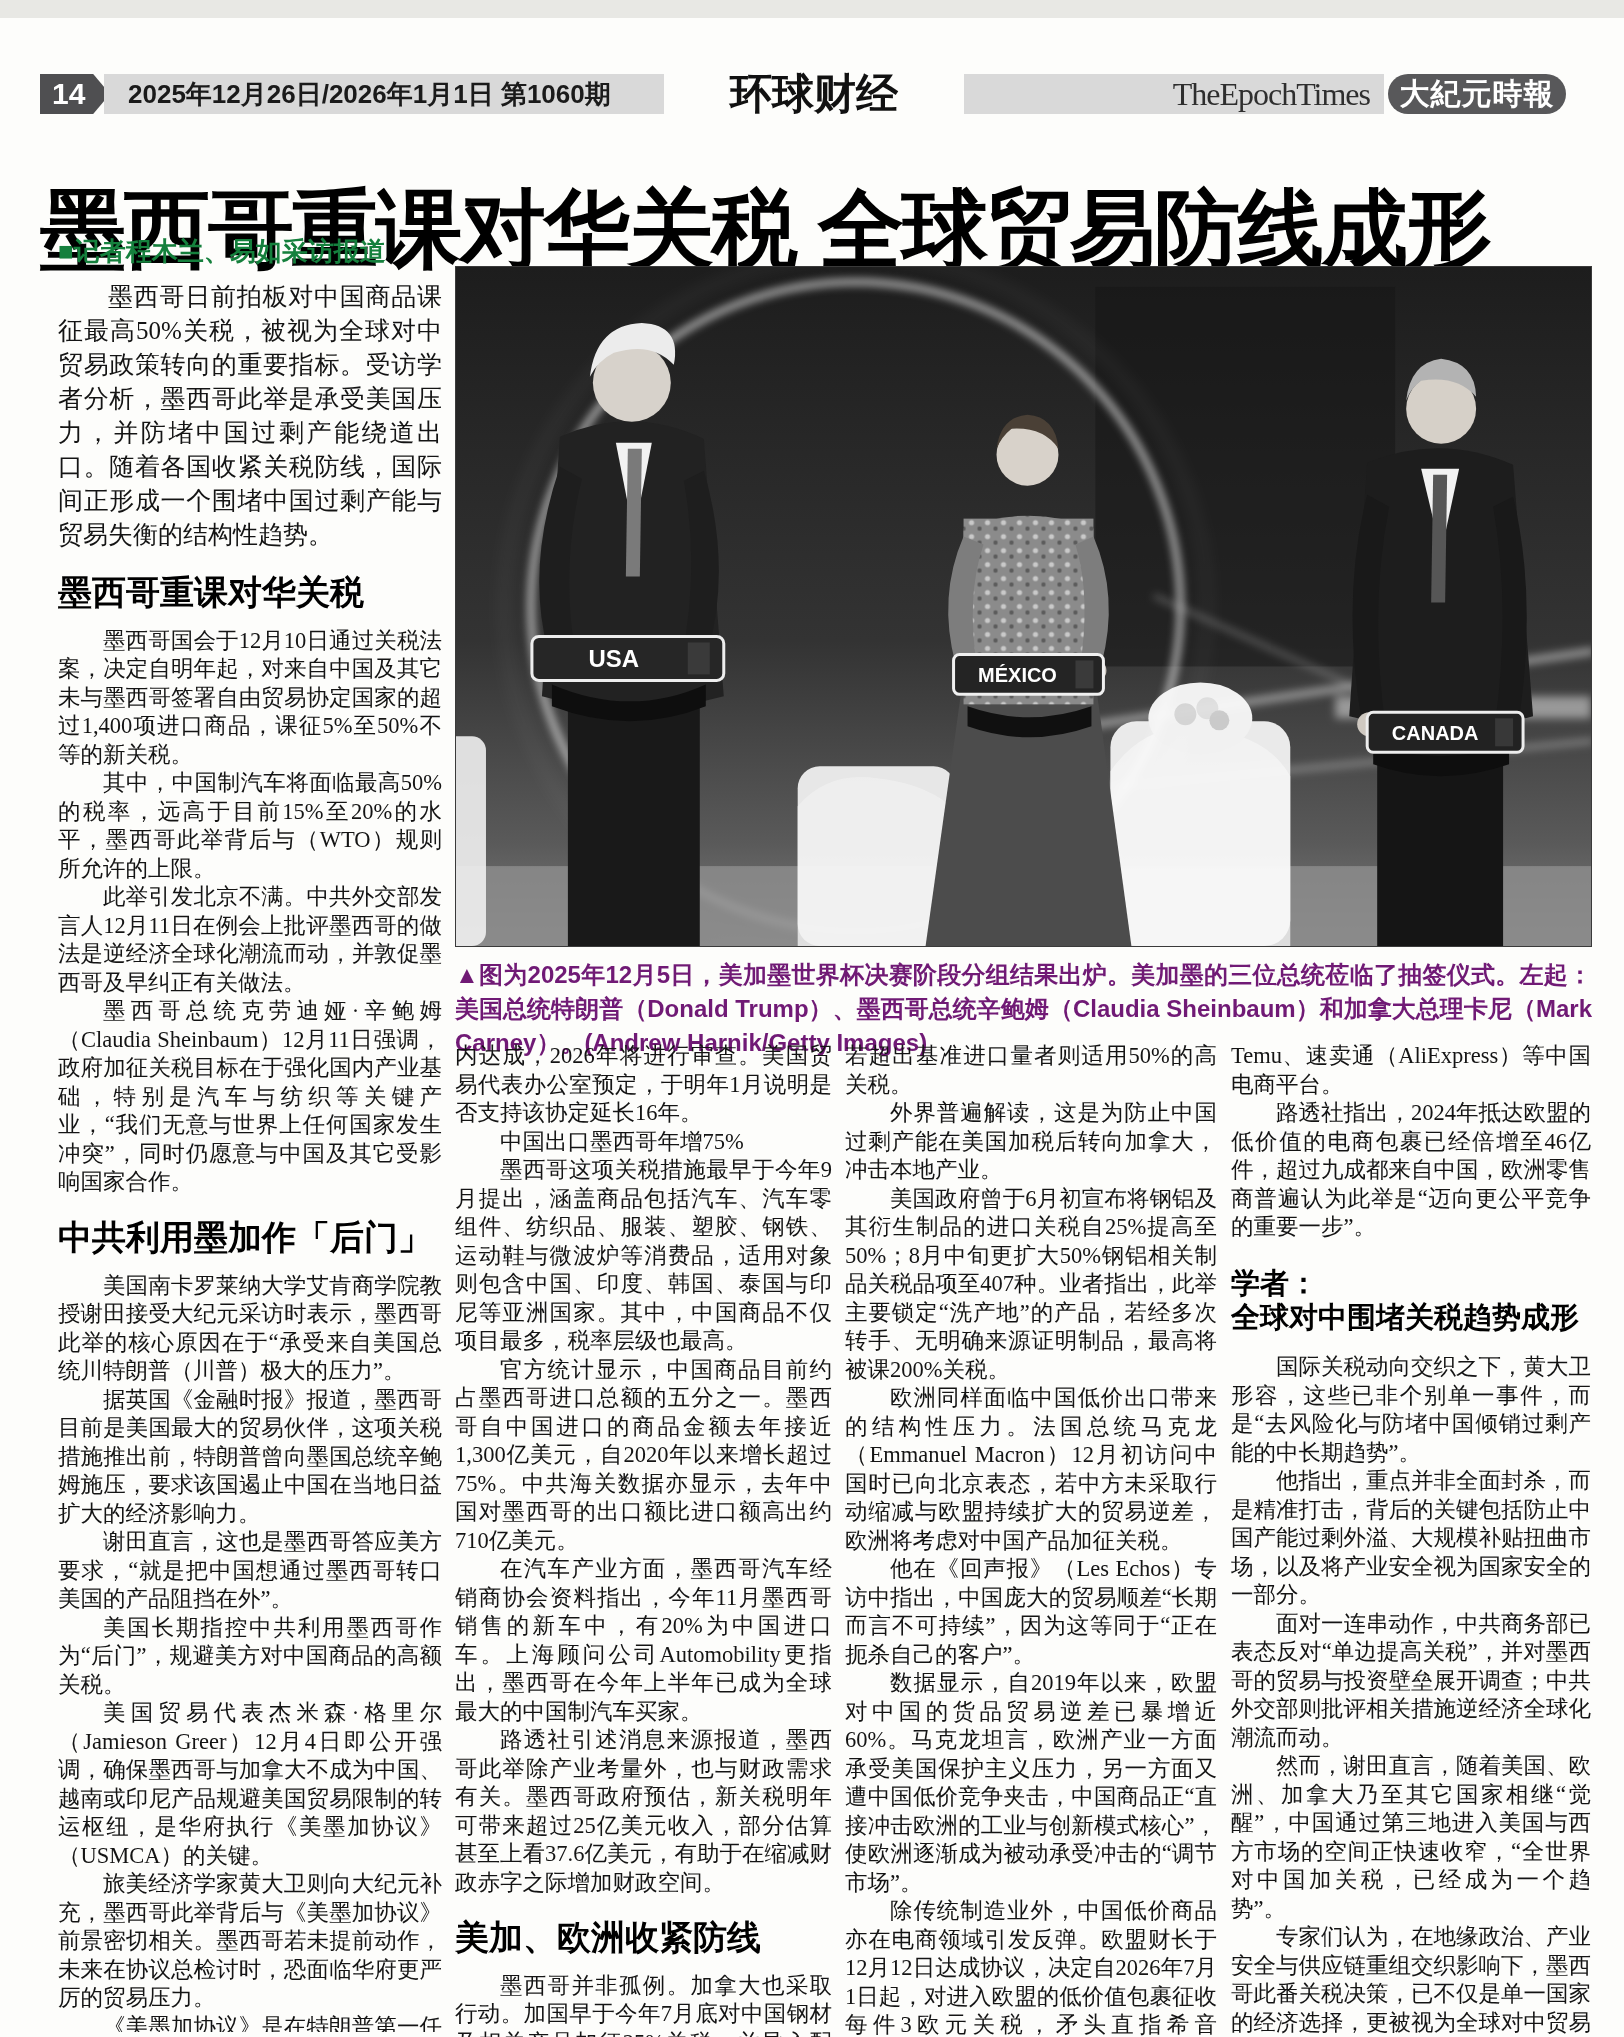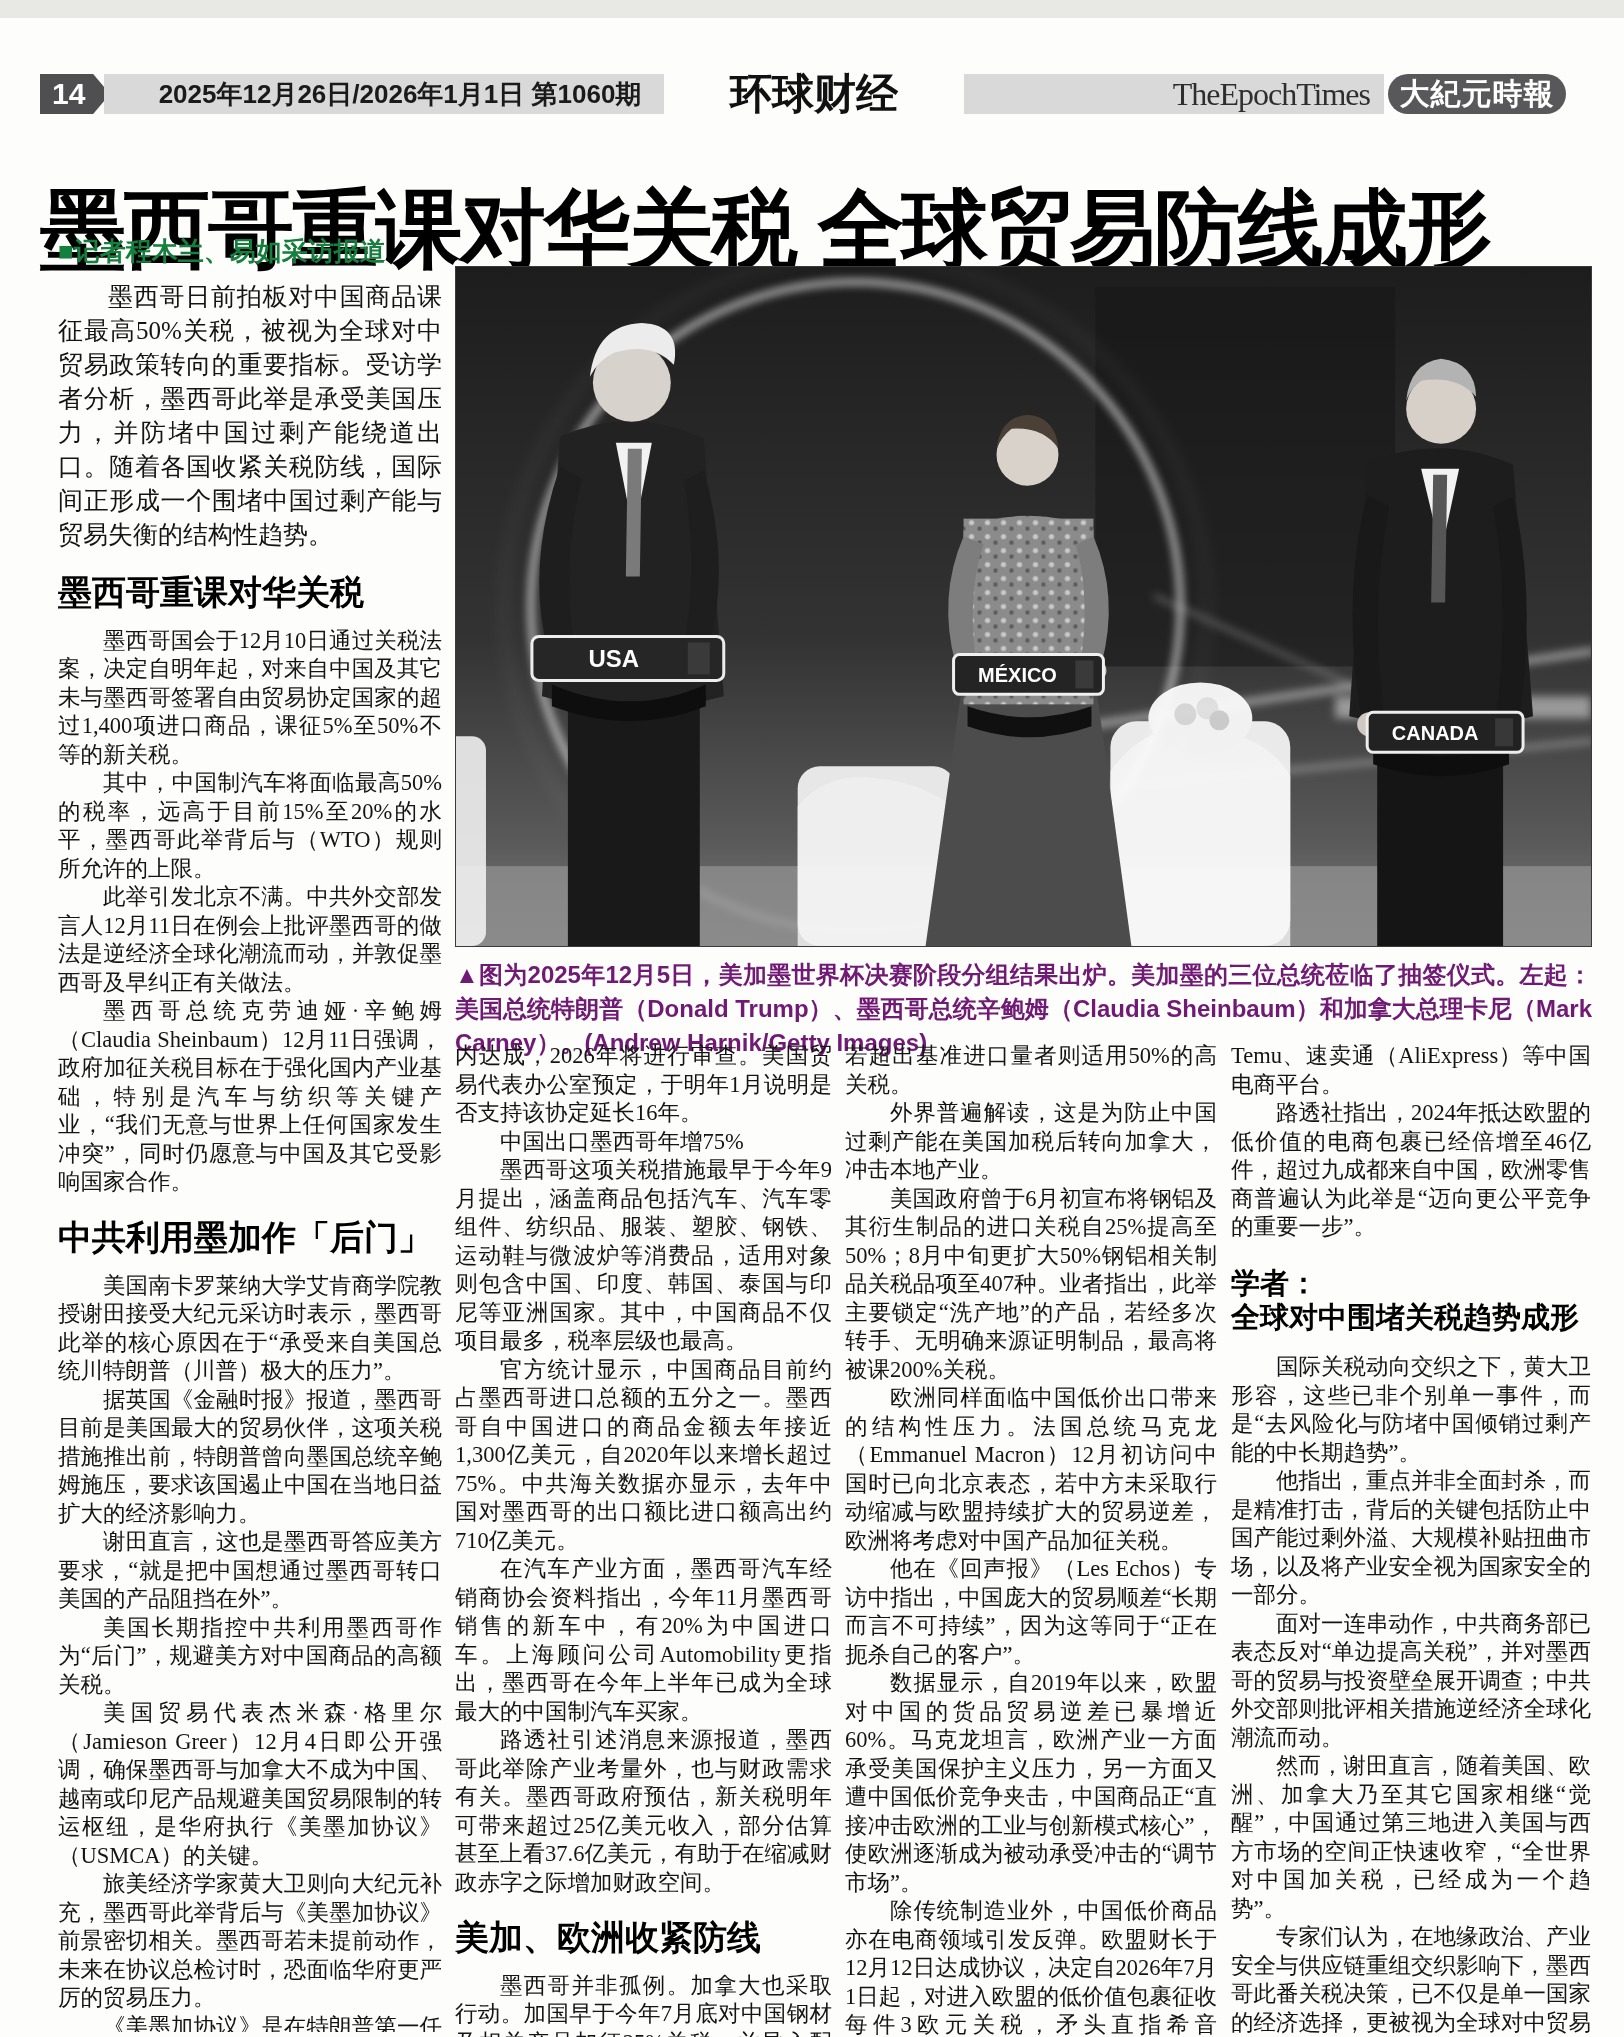--- a/index.html
+++ b/index.html
@@ -11,21 +11,21 @@
   
   .pagenum-box{
     position:absolute;left:40px;top:56px;width:70px;height:40px;background:#4f4f51;
     clip-path:polygon(0 0,76% 0,100% 50%,76% 100%,0 100%);
     color:#fff;font:bold 30px/40px "Liberation Sans",sans-serif;text-align:left;
     padding-left:12px;box-sizing:border-box;
   }
   .date-bar{
     position:absolute;left:104px;top:56px;width:560px;height:40px;background:#d9d9d9;
     font:bold 26px/40px "Liberation Sans",sans-serif;color:#1a1a1a;
-    padding-left:32px;box-sizing:border-box;white-space:nowrap;overflow:hidden;text-align:center;
+    padding-left:24px;box-sizing:border-box;white-space:nowrap;overflow:hidden;
   }
   .section-title{
     position:absolute;left:664px;top:50px;width:300px;height:52px;
     font:bold 42px/52px "Liberation Sans",sans-serif;text-align:center;color:#111;
   }
   .right-bar{
     position:absolute;left:964px;top:56px;width:420px;height:40px;background:#d9d9d9;
     text-align:right;padding-right:14px;box-sizing:border-box;
     font:32px/40px "Liberation Serif",serif;color:#2e2e2e;letter-spacing:-1px;white-space:nowrap;
   }

